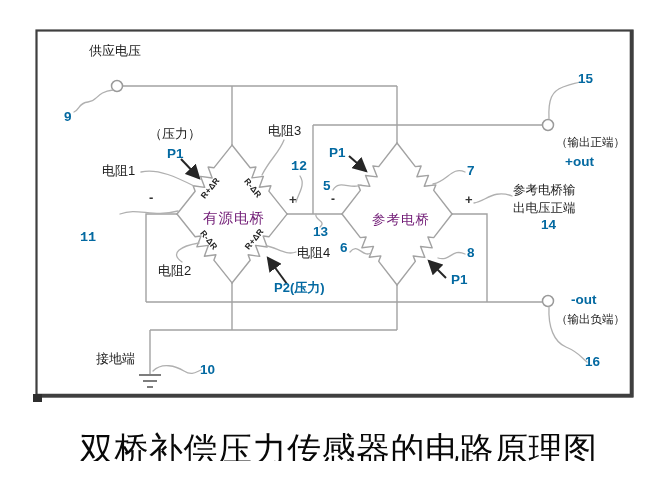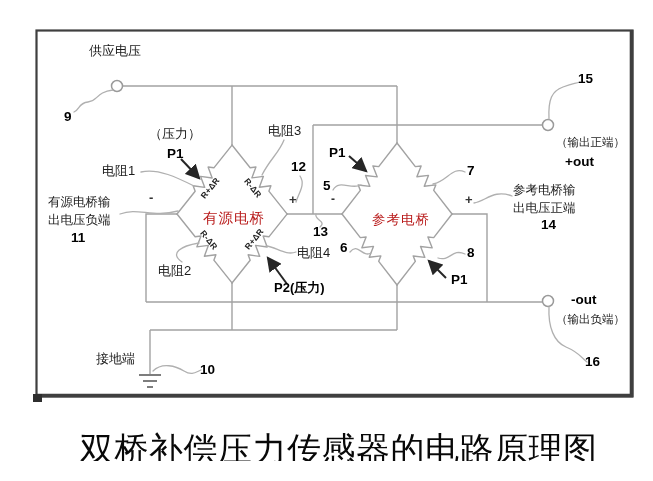--- a/index.html
+++ b/index.html
@@ -1,23 +1,23 @@
 <!DOCTYPE html>
 <html><head>
 <meta charset="utf-8">
 <style>
   html,body{margin:0;padding:0;background:#fff;}
   .stage{position:relative;width:653px;height:461px;background:#ffffff;overflow:hidden;
          font-family:"Liberation Sans","DejaVu Sans",sans-serif;color:#1c1c1c;}
   .stage svg{position:absolute;left:0;top:0;}
   .lbl{position:absolute;font-size:13px;line-height:15px;color:#1c1c1c;white-space:pre-line;}
   .lbl.small{font-size:11.5px;}
-  .num{position:absolute;font-size:13.5px;font-weight:bold;color:#000000;line-height:14px;}
+  .num{position:absolute;font-size:13.5px;font-weight:bold;color:#0369a1;line-height:14px;}
   .sign{position:absolute;font-size:13px;font-weight:bold;color:#333;line-height:12px;}
-  .bridge-name{position:absolute;font-size:14.5px;color:#b91c1c;letter-spacing:1px;white-space:nowrap;}
+  .bridge-name{position:absolute;font-size:14.5px;color:#701a75;letter-spacing:1px;white-space:nowrap;}
   .rlbl{position:absolute;font-size:8.5px;font-weight:bold;color:#222;white-space:nowrap;
         transform-origin:center;letter-spacing:0.2px;}
   .two{line-height:18px;}
   .caption{position:absolute;left:80px;top:427px;width:573px;text-align:left;
            font-family:"Liberation Serif","DejaVu Serif",serif;font-size:34px;
            color:#080808;letter-spacing:0.5px;white-space:nowrap;}
 </style>
 </head>
 <body>
 
@@ -106,27 +106,25 @@
     </g>
   </svg>
 
   <div class="lbl" style="left:89px;top:43px;">供应电压</div>
   <div class="num" style="left:64px;top:110px;">9</div>
 
   <div class="lbl" style="left:149px;top:126px;">（压力）</div>
   <div class="num" style="left:167px;top:147px;">P1</div>
   <div class="lbl" style="left:102px;top:163px;">电阻1</div>
 
-  <div class="lbl two" style="left:48px;top:193px;font-size:12.5px;">有源电桥输
-出电压负端</div>
-  <div class="num" style="left:71px;top:231px;">11</div>
+  <div class="num" style="left:80px;top:231px;font-family:Liberation Mono, monospace;">11</div>
   <div class="sign" style="left:149px;top:192px;">-</div>
 
   <div class="lbl" style="left:268px;top:123px;">电阻3</div>
-  <div class="num" style="left:291px;top:160px;">12</div>
+  <div class="num" style="left:291px;top:160px;font-family:Liberation Mono, monospace;">12</div>
   <div class="sign" style="left:289px;top:194px;">+</div>
 
   <div class="bridge-name" style="left:234px;top:218px;transform:translate(-50%,-50%);">有源电桥</div>
 
   <div class="rlbl" style="left:210px;top:188px;transform:translate(-50%,-50%) rotate(-51deg);">R+ΔR</div>
   <div class="rlbl" style="left:253px;top:188px;transform:translate(-50%,-50%) rotate(51deg);">R-ΔR</div>
   <div class="rlbl" style="left:209px;top:240px;transform:translate(-50%,-50%) rotate(51deg);">R-ΔR</div>
   <div class="rlbl" style="left:254px;top:239px;transform:translate(-50%,-50%) rotate(-51deg);">R+ΔR</div>
 
   <div class="lbl" style="left:158px;top:263px;">电阻2</div>

